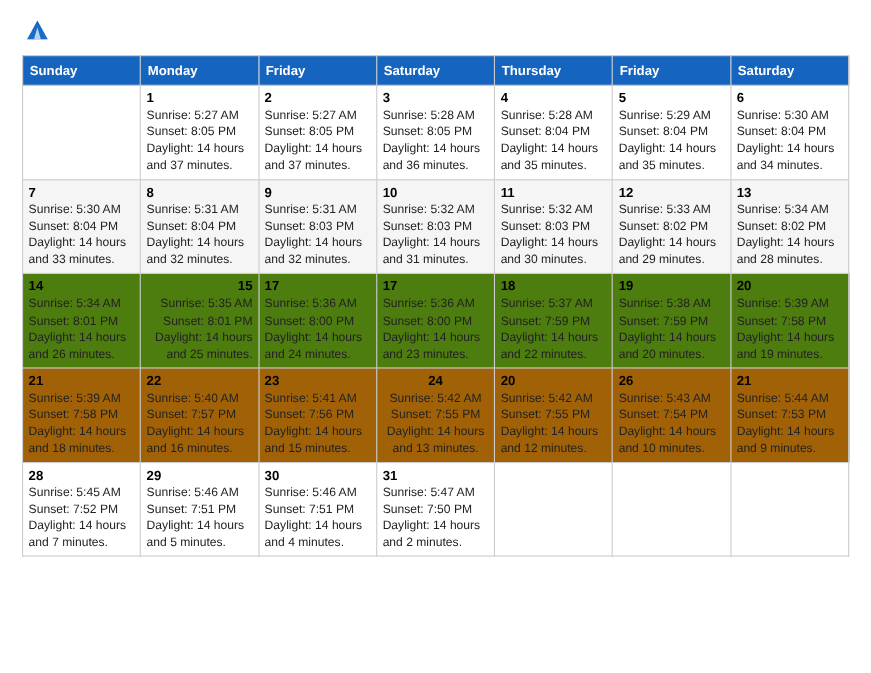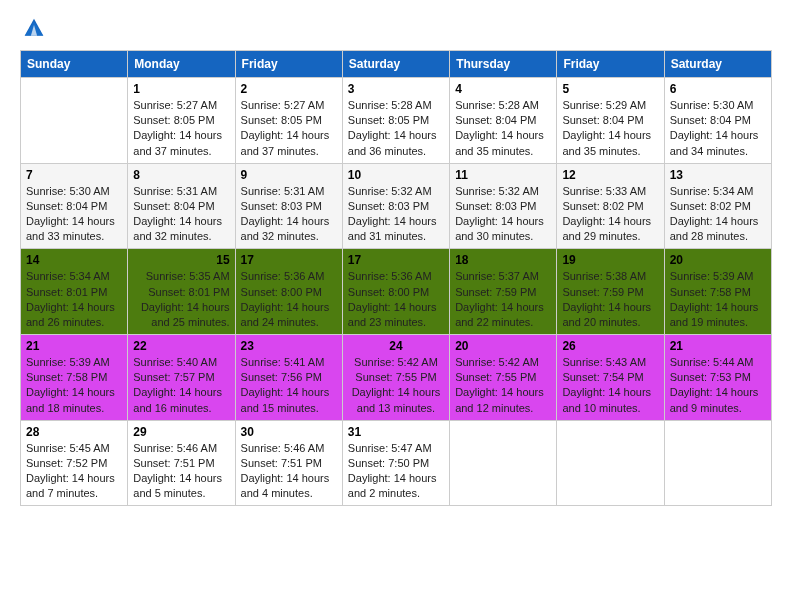--- a/index.html
+++ b/index.html
@@ -211,21 +211,21 @@
           </td>
           <td style="background-color: inherit;">
             <span class="day-num">19</span>
             <div class="day-info">Sunrise: 5:38 AM<br>Sunset: 7:59 PM<br>Daylight: 14 hours<br>and 20 minutes.</div>
           </td>
           <td style="background-color: inherit;">
             <span class="day-num">20</span>
             <div class="day-info">Sunrise: 5:39 AM<br>Sunset: 7:58 PM<br>Daylight: 14 hours<br>and 19 minutes.</div>
           </td>
         </tr>
-        <tr style="background-color: #d946ef;">
+        <tr style="background-color: #a16207;">
           <td style="background-color: inherit;">
             <span class="day-num">21</span>
             <div class="day-info">Sunrise: 5:39 AM<br>Sunset: 7:58 PM<br>Daylight: 14 hours<br>and 18 minutes.</div>
           </td>
           <td style="background-color: inherit;">
             <span class="day-num">22</span>
             <div class="day-info">Sunrise: 5:40 AM<br>Sunset: 7:57 PM<br>Daylight: 14 hours<br>and 16 minutes.</div>
           </td>
           <td style="background-color: inherit;">
             <span class="day-num">23</span>

